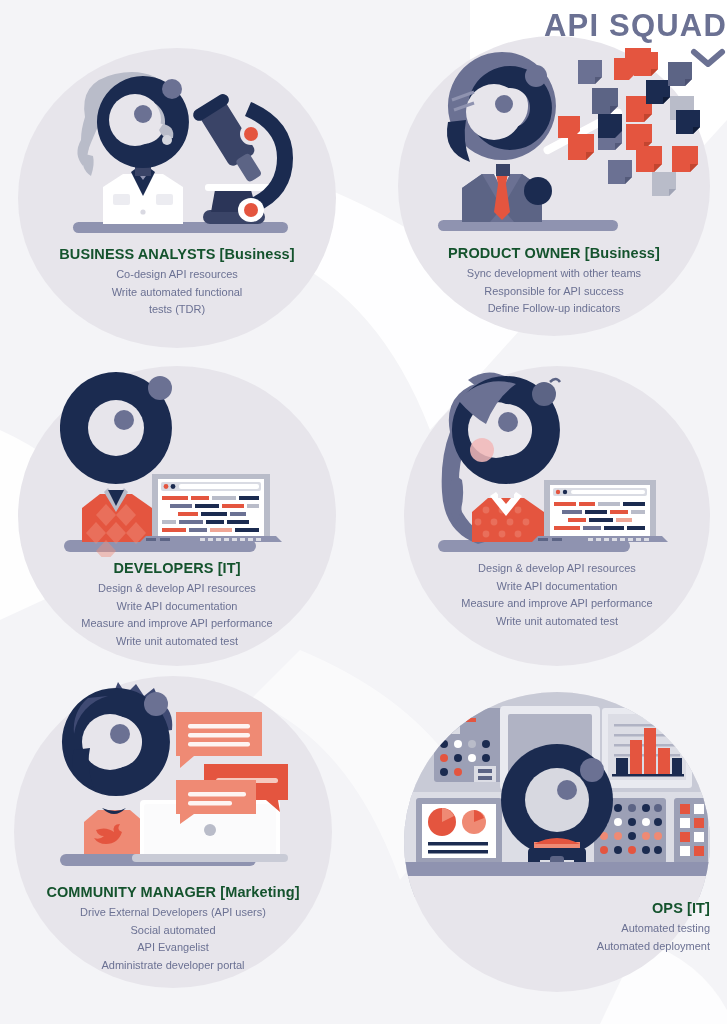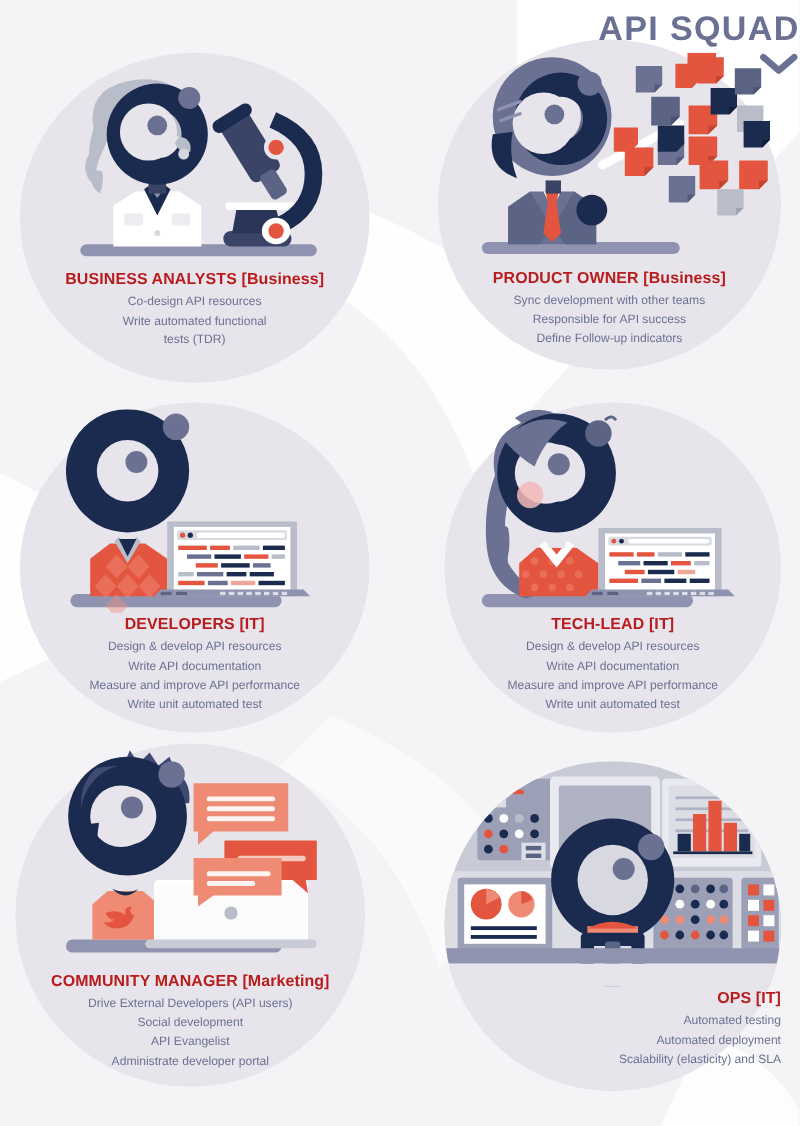--- a/index.html
+++ b/index.html
@@ -55,21 +55,21 @@
   }
 
   .caption {
     position: absolute;
     z-index: 4;
     text-align: center;
   }
   .role-title {
     font-size: 14.5px;
     font-weight: 700;
-    color: #b91c1c;
+    color: #14532d;
     letter-spacing: 0.1px;
     white-space: nowrap;
     margin-bottom: 4px;
   }
   .role-title .dept { font-weight: 700; }
   .role-line {
     font-size: 11px;
     color: #6b7193;
     line-height: 17.5px;
     white-space: nowrap;
@@ -388,24 +388,20 @@
               <rect x="180" y="166" width="5" height="3"></rect>
             <rect x="188" y="166" width="5" height="3"></rect>
               <rect x="196" y="166" width="5" height="3"></rect>
             <rect x="204" y="166" width="5" height="3"></rect>
               <rect x="212" y="166" width="5" height="3"></rect>
           </g>
         </g>
       </svg>
     </div>
     <div class="caption" style="left:404px; top:560px; width:306px;">
-      <div class="role-title">
-        <span>TECH-LEAD</span>
-        <span class="dept">[IT]</span>
-      </div>
       <div class="role-line">Design &amp; develop API resources</div>
       <div class="role-line">Write API documentation</div>
       <div class="role-line">Measure and improve API performance</div>
       <div class="role-line">Write unit automated test</div>
     </div>
   </div>
 
   <div class="card">
     <div class="blob" style="left:14px; top:676px; width:318px; height:312px;"></div>
     <div class="art" style="left:58px; top:682px;">
@@ -444,21 +440,21 @@
           <rect x="130" y="119" width="44" height="4.5" rx="2" fill="#ffffff" opacity="0.9"></rect>
         </g>
       </svg>
     </div>
     <div class="caption" style="left:14px; top:884px; width:318px;">
       <div class="role-title">
         <span>COMMUNITY MANAGER</span>
         <span class="dept">[Marketing]</span>
       </div>
       <div class="role-line">Drive External Developers (API users)</div>
-      <div class="role-line">Social development</div>
+      <div class="role-line">Social automated</div>
       <div class="role-line">API Evangelist</div>
       <div class="role-line">Administrate developer portal</div>
     </div>
   </div>
 
   <div class="card">
     <div class="blob" style="left:404px; top:692px; width:306px; height:300px;"></div>
     <div class="art" style="left:404px; top:692px;">
       <svg width="306" height="205" viewBox="0 0 306 205">
         <defs>
@@ -571,17 +567,16 @@
         </g>
       </svg>
     </div>
     <div class="caption" style="left:404px; top:900px; width:306px;text-align:right;">
       <div class="role-title">
         <span>OPS</span>
         <span class="dept">[IT]</span>
       </div>
       <div class="role-line">Automated testing</div>
       <div class="role-line">Automated deployment</div>
-      <div class="role-line">Scalability (elasticity) and SLA</div>
     </div>
   </div>
 
 </div>
 
 </body></html>

